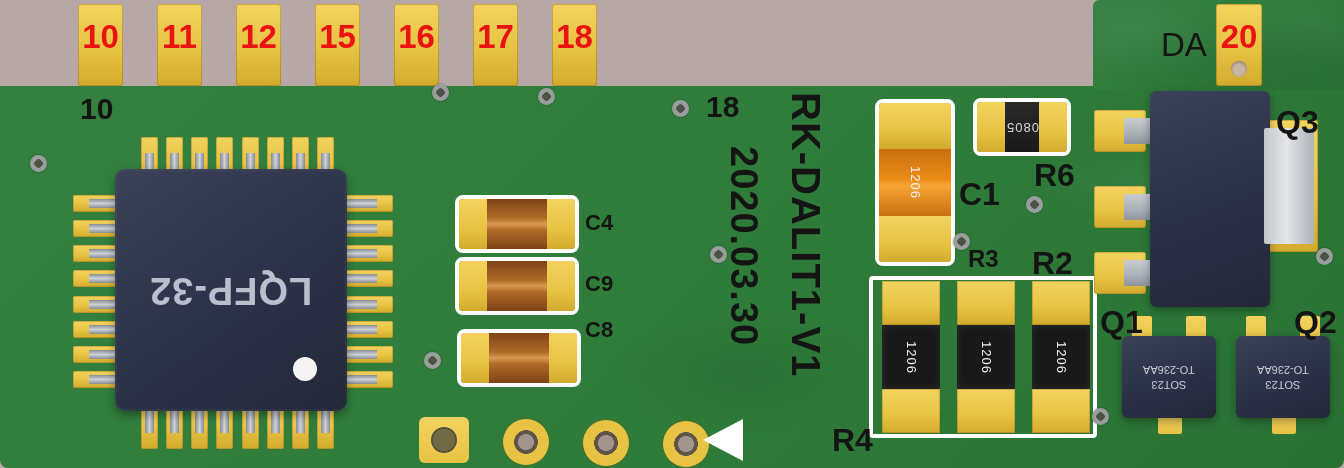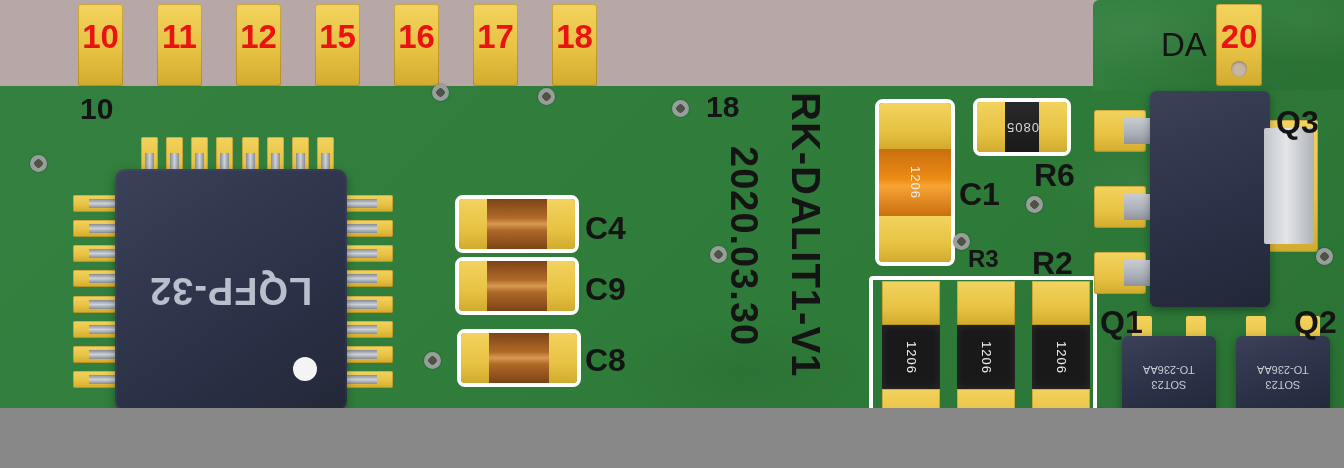--- a/index.html
+++ b/index.html
@@ -1,18 +1,18 @@
 <!DOCTYPE html>
 <html style="--c-background: #b7a7a7; --c-board: #2f7c3a; --c-pad: #e7c243; --c-pad_light: #f3d35e; --c-silkscreen: #ffffff; --c-label_red: #ea1311; --c-label_black: #141414; --c-chip_body: #2b3147; --c-lead_gray: #aab0b8; --c-cap_brown: #b06a28; --c-cap_orange: #ec8c15; --c-resistor_black: #191919;"><head>
 <meta charset="utf-8">
 <style>
   * { margin:0; padding:0; box-sizing:border-box; }
   body { font-family:"Liberation Sans", sans-serif; background:#888; }
 
-  .scene { position:relative; width:1344px; height:408px; overflow:hidden;
+  .scene { position:relative; width:1344px; height:468px; overflow:hidden;
            background:var(--c-background,#b7a7a7); }
 
   
   .board { position:absolute; background:linear-gradient(135deg,#338040,var(--c-board,#2f7c3a) 55%,#2a7234); }
   .board::before { content:""; position:absolute; inset:0; pointer-events:none; background:
       radial-gradient(160px 70px at 18% 35%, rgba(255,255,255,.05), transparent 70%),
       radial-gradient(200px 90px at 55% 75%, rgba(0,0,0,.07), transparent 70%),
       radial-gradient(140px 60px at 85% 25%, rgba(255,255,255,.04), transparent 70%); }
   .board.main { left:0; top:86px; width:1344px; height:382px; border-radius:0 0 8px 8px; }
   .board.ext  { left:1093px; top:0; width:251px; height:90px; border-radius:6px 0 0 0; }
@@ -23,21 +23,21 @@
               display:flex; justify-content:center; align-items:flex-start; padding-top:14px;
               background:linear-gradient(180deg,var(--c-pad_light,#f3d35e),var(--c-pad,#e7c243) 55%,#d2ab2e);
               box-shadow:inset 0 0 0 1px rgba(120,90,10,.35); }
   .edge-pad span { color:var(--c-label_red,#ea1311); font-size:33px; font-weight:bold; }
   .edge-pad.solo { position:absolute; top:4px; width:46px; }
   .hole { position:absolute; bottom:9px; left:50%; transform:translateX(-50%);
           width:16px; height:16px; border-radius:50%; background:#c9b6a2;
           box-shadow:inset 0 1px 3px rgba(0,0,0,.35); }
 
   
-  .silk { position:absolute; color:var(--c-label_black,#141414); font-weight:600; font-size:32px; }
+  .silk { position:absolute; color:var(--c-label_black,#141414); font-weight:600; font-size:22px; }
   .silk.da { left:1161px; top:26px; font-size:33px; font-weight:500; }
   .vtext { position:absolute; writing-mode:vertical-rl; text-orientation:mixed;
            color:var(--c-label_black,#141414); font-weight:600; }
 
   
   .pins { position:absolute; display:flex; }
   .pins.h { flex-direction:row; justify-content:space-between; }
   .pins.v { flex-direction:column; justify-content:space-between; }
   .pins-top    { left:141px; top:137px; width:193px; height:48px; }
   .pins-bottom { left:141px; top:401px; width:193px; height:48px; }
@@ -281,21 +281,21 @@
     <div class="body cap-brown"></div>
     <div class="pad"></div>
   </div>
   <div class="smd h" style="left:457px;top:329px;width:124px;height:58px">
     <div class="pad"></div>
     <div class="body cap-brown"></div>
     <div class="pad"></div>
   </div>
   <div class="silk" style="left:585px;top:210px">C4</div>
   <div class="silk" style="left:585px;top:271px">C9</div>
-  <div class="silk" style="left:585px;top:342px">C8</div>
+  <div class="silk" style="left:585px;top:317px">C8</div>
 
   <div class="vtext" style="left:722px;top:146px;font-size:38px;letter-spacing:1px">2020.03.30</div>
   <div class="vtext" style="left:783px;top:92px;font-size:40px;letter-spacing:1px">RK-DALIT1-V1</div>
 
   <div class="sqpad" style="left:419px;top:417px">
     <div class="drill"></div>
   </div>
   <div class="ringpad" style="left:503px;top:419px"></div>
   <div class="ringpad" style="left:583px;top:420px"></div>
   <div class="ringpad" style="left:663px;top:421px"></div>

